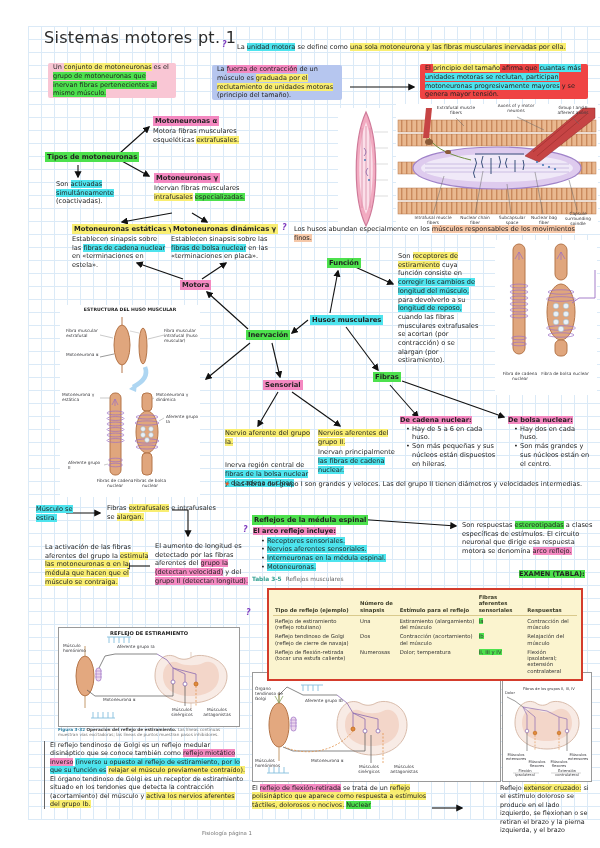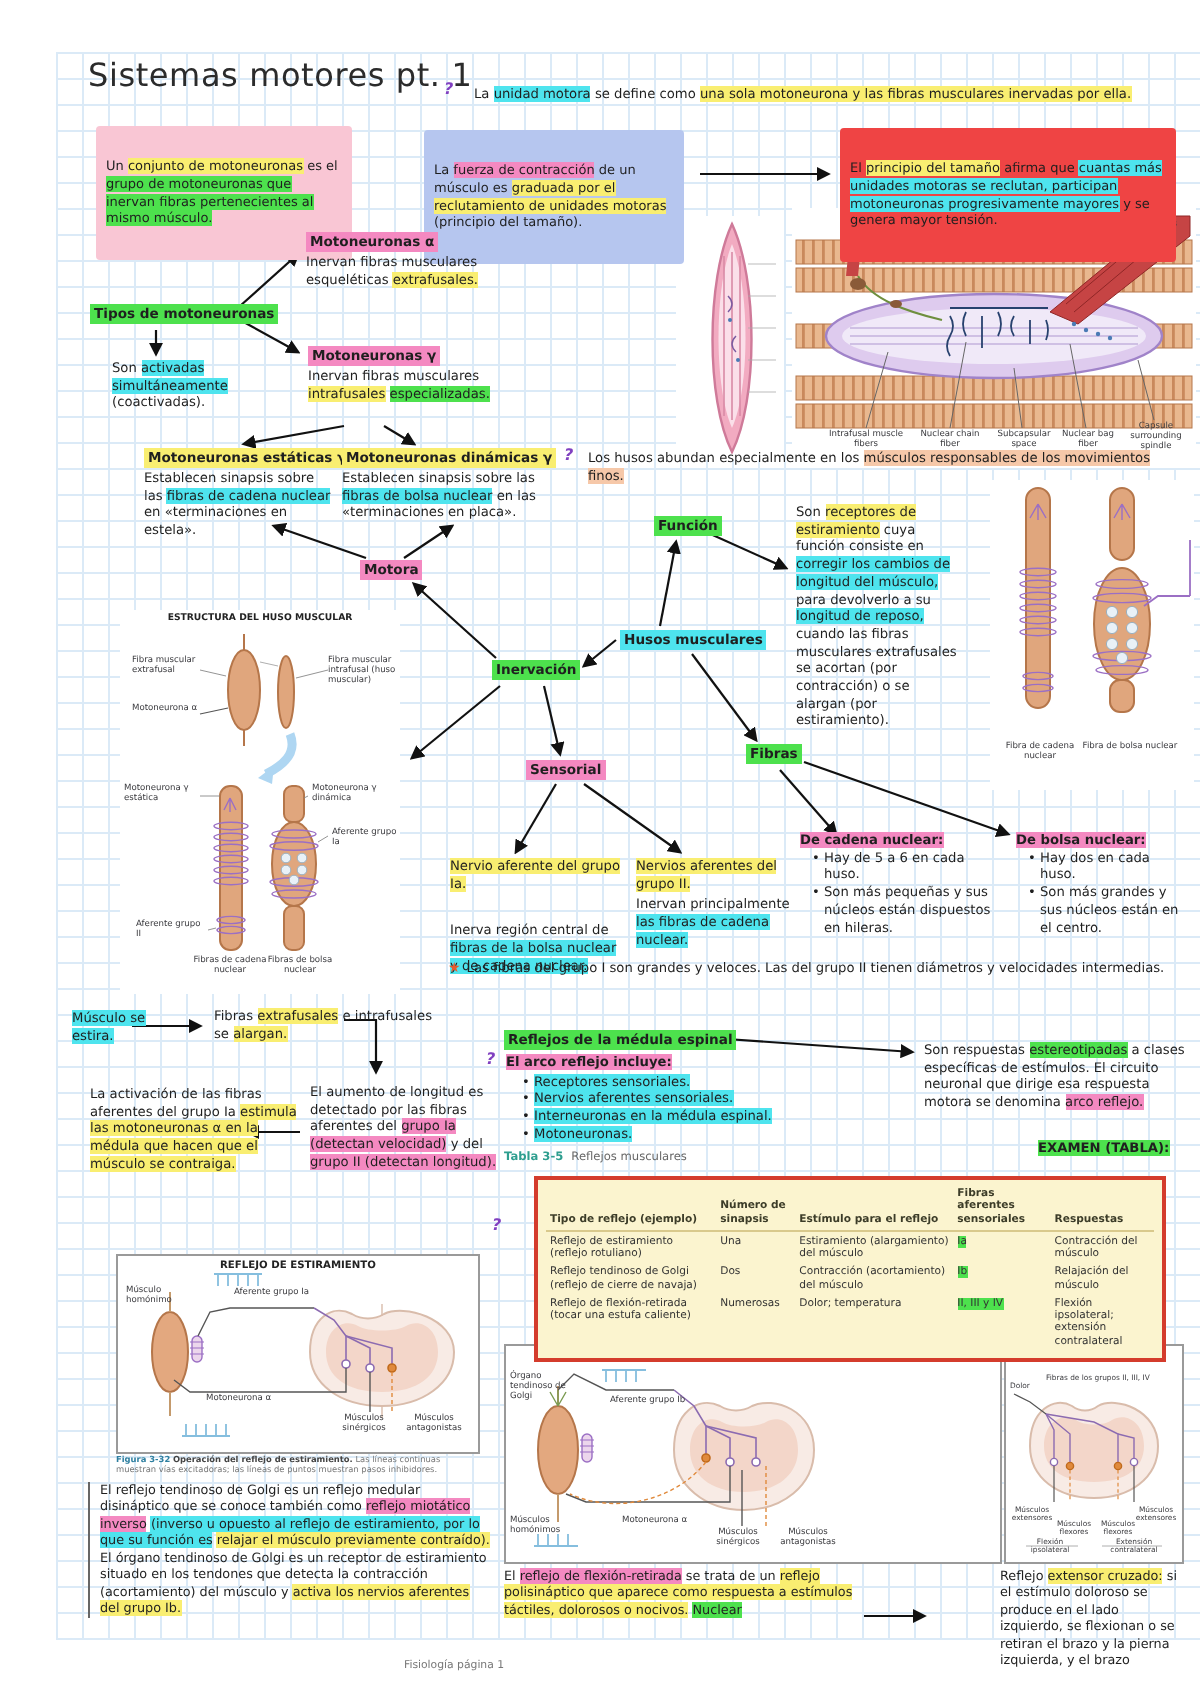--- a/index.html
+++ b/index.html
@@ -7,21 +7,21 @@
         font-family:"DejaVu Sans","Liberation Sans",sans-serif;color:#1f1f1f}
   .grid{position:absolute;left:28px;top:26px;width:572px;height:794px;
         background-image:linear-gradient(to right,#dbeaf7 1px,transparent 1px),
                          linear-gradient(to bottom,#dbeaf7 1px,transparent 1px);
         background-size:13px 13px}
   .title{position:absolute;left:44px;top:28px;font-size:16px;letter-spacing:.3px;color:#2b2b2b}
   .txt{position:absolute;font-size:6.6px;line-height:1.32;z-index:6}
   .node{position:absolute;font-size:6.8px;font-weight:bold;padding:0 2px;line-height:1.5;white-space:nowrap;z-index:6}
   .hl-y{background:#f9ee71}.hl-c{background:#4ee4ee}.hl-g{background:#4de14d}
   .hl-p{background:#f489c1}.hl-s{background:#f6c8a9}
-  .box{position:absolute;font-size:6.5px;line-height:1.35;padding:16px 5px;border-radius:2px;z-index:6}
+  .box{position:absolute;font-size:6.5px;line-height:1.35;padding:0 5px;border-radius:2px;z-index:6}
   .box-pink{background:#f9c6d4}.box-blue{background:#b6c6ef}.box-mag{background:#ef4444}
   .fig{position:absolute;background:#fff;z-index:4}
   .fig.bordered{border:1px solid #9a9a9a}
   .fig .ttl{position:absolute;left:0;right:0;top:2px;text-align:center;font-size:5.1px;font-weight:bold;color:#222;z-index:3}
   .fig svg{position:absolute;left:0;top:0}
   .lbl{position:absolute;font-size:4.3px;line-height:1.12;color:#3a3a3e;z-index:3}
   .lbl.c{text-align:center}.lbl.t{font-size:3.7px}
   .tag{position:absolute;color:#8040c0;font-size:8px;font-weight:bold;font-style:italic;z-index:7}
   .bl{padding-left:6px;position:relative}
   .bl::before{content:"•";position:absolute;left:0;top:0}
@@ -55,21 +55,21 @@
   <div class="tag" style="left:246px;top:608px">?</div>
 
   <div class="txt" style="left:237px;top:43px;width:356px"><span>La </span><span class="hl-c">unidad motora</span><span> se define como </span><span class="hl-y">una sola motoneurona y las fibras musculares inervadas por ella.</span></div>
   <div class="box box-pink" style="left:48px;top:63px;width:118px"><span>Un </span><span class="hl-y">conjunto de motoneuronas</span><span> es el </span><span class="hl-g">grupo de motoneuronas que inervan fibras pertenecientes al mismo músculo.</span></div>
   <div class="box box-blue" style="left:212px;top:65px;width:120px"><span>La </span><span class="hl-p">fuerza de contracción</span><span> de un músculo es </span><span class="hl-y">graduada por el reclutamiento de unidades motoras</span><span> (principio del tamaño).</span></div>
   <div class="box box-mag" style="left:420px;top:64px;width:158px"><span>El </span><span class="hl-y">principio del tamaño</span><span> afirma que </span><span class="hl-c">cuantas más unidades motoras se reclutan, participan motoneuronas progresivamente mayores</span><span> y se genera mayor tensión.</span></div>
 
   <div class="node hl-g" style="left:45px;top:152px">Tipos de motoneuronas</div>
   <div class="txt" style="left:56px;top:180px;width:90px"><span>Son </span><span class="hl-c">activadas simultáneamente</span><span> (coactivadas).</span></div>
   <div class="node hl-p" style="left:153px;top:116px">Motoneuronas α</div>
-  <div class="txt" style="left:153px;top:127px;width:104px"><span>Inervan fibras musculares esqueléticas </span><span class="hl-y">extrafusales.</span></div>
+  <div class="txt" style="left:153px;top:127px;width:104px"><span>Motora fibras musculares esqueléticas </span><span class="hl-y">extrafusales.</span></div>
   <div class="node hl-p" style="left:154px;top:173px">Motoneuronas γ</div>
   <div class="txt" style="left:154px;top:184px;width:108px"><span>Inervan fibras musculares </span><span class="hl-y">intrafusales</span><span> </span><span class="hl-g">especializadas.</span></div>
   <div class="node hl-y" style="left:72px;top:224px">Motoneuronas estáticas γ</div>
   <div class="txt" style="left:72px;top:235px;width:96px"><span>Establecen sinapsis sobre las </span><span class="hl-c">fibras de cadena nuclear</span><span> en «terminaciones en estela».</span></div>
   <div class="node hl-y" style="left:171px;top:224px">Motoneuronas dinámicas γ</div>
   <div class="txt" style="left:171px;top:235px;width:98px"><span>Establecen sinapsis sobre las </span><span class="hl-c">fibras de bolsa nuclear</span><span> en las «terminaciones en placa».</span></div>
 
   <div class="fig" style="left:338px;top:108px;width:54px;height:122px">
     <svg width="54" height="122">
       <path d="M28,4 C41,32 41,92 28,118 C15,92 15,32 28,4 Z" fill="#f2abc1" stroke="#cf7a99" stroke-width="1.2"></path>

